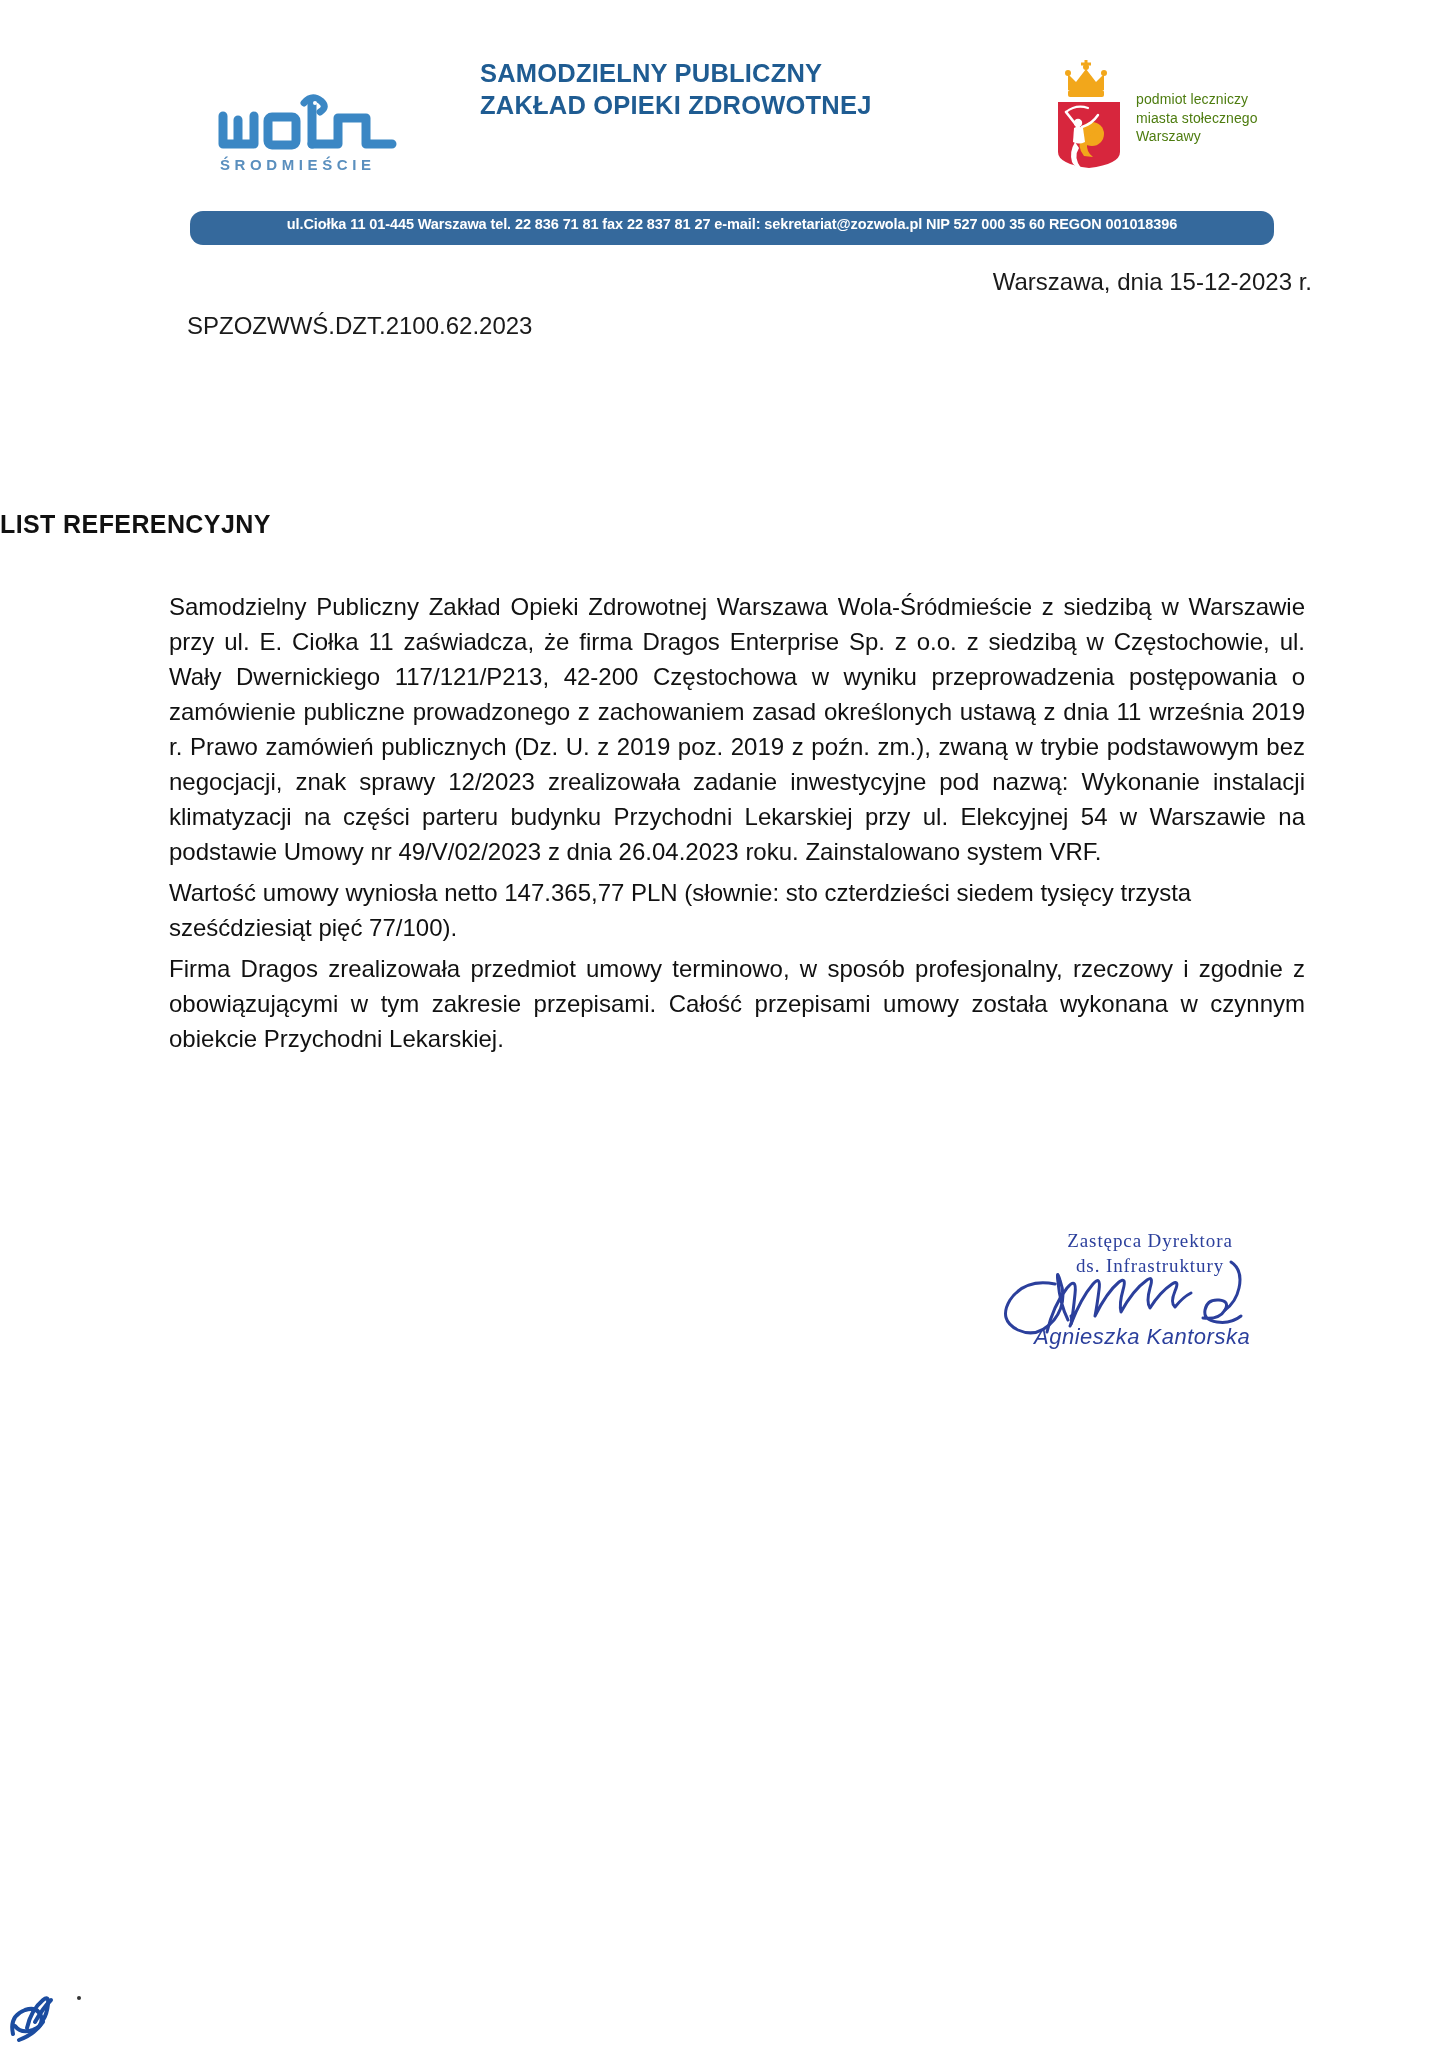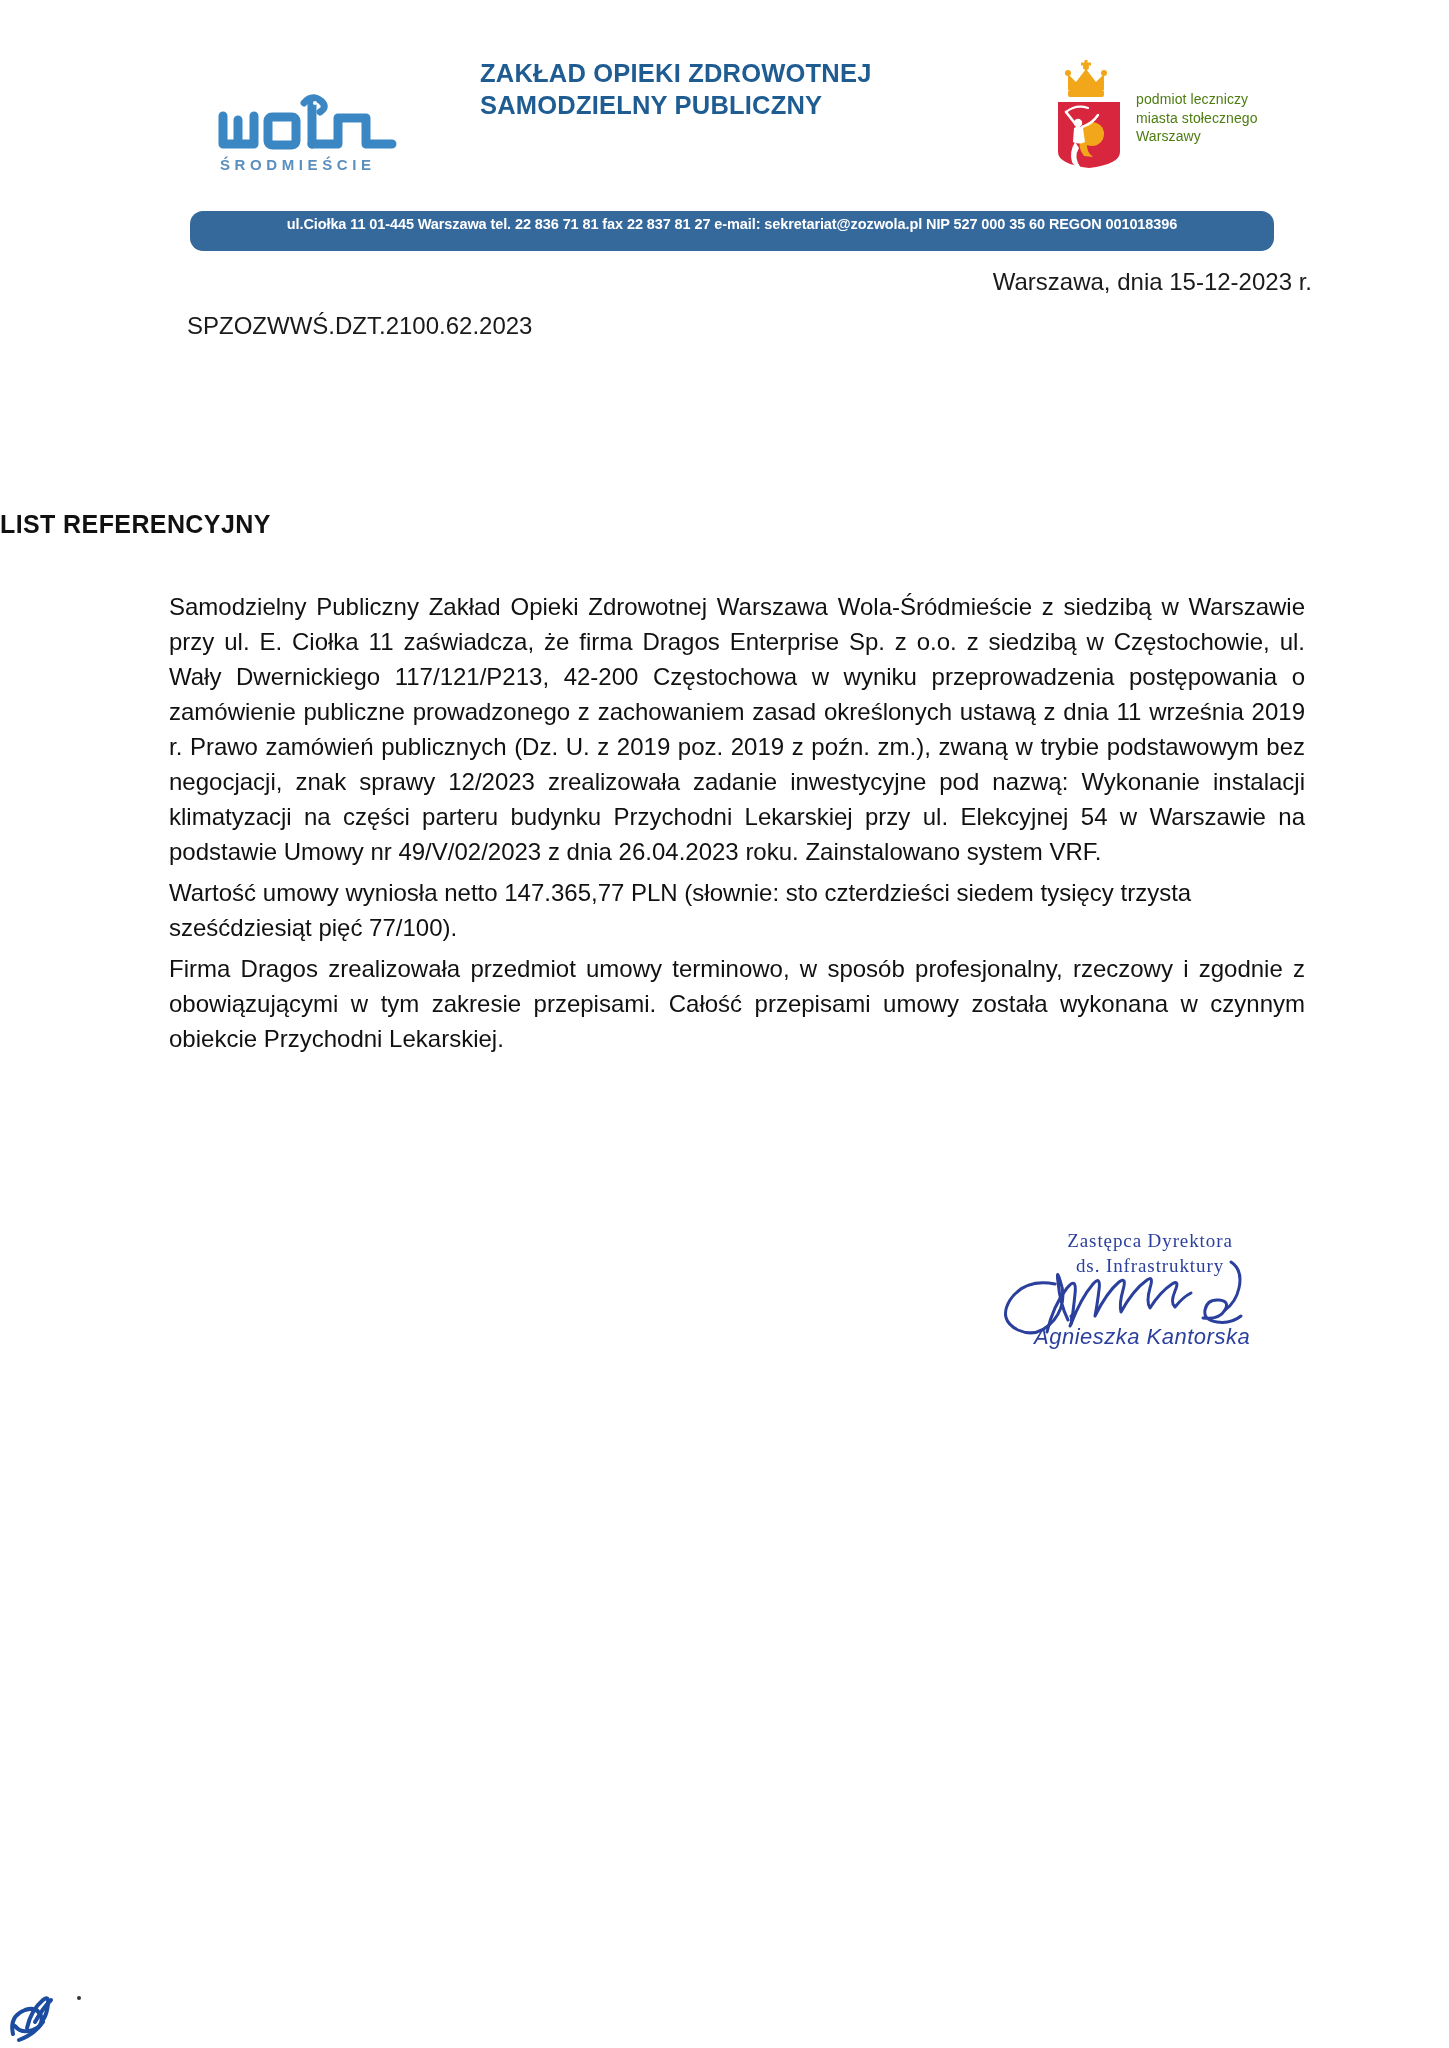--- a/index.html
+++ b/index.html
@@ -72,21 +72,21 @@
     font-weight: 500;
     letter-spacing: 0.1px;
   }
 
   
   .contact-bar {
     position: absolute;
     left: 190px;
     top: 211px;
     width: 1084px;
-    height: 40px;
+    height: 34px;
     background: linear-gradient(180deg, #4a7fb0 0%, #2e6architecture 0%, #376d9f 42%, #2b5e91 100%);
     background-color: #35699c;
     border-radius: 13px;
     color: #ffffff;
     font-size: 14.5px;
     font-weight: bold;
     line-height: 26px;
     text-align: center;
     letter-spacing: -0.1px;
     white-space: nowrap;
@@ -231,22 +231,22 @@
 
         <g fill="none" stroke="#3B87C4" stroke-width="7" stroke-linecap="round">
           <path d="M88 13 q8 -9 17 -2 q7 6 -1 11"></path>
         </g>
         <circle cx="99" cy="13" r="2" fill="#ffffff"></circle>
         <text x="4" y="80" font-family="Liberation Sans, sans-serif" font-size="15" letter-spacing="4.6" fill="#5A8FBE" font-weight="600">ŚRODMIEŚCIE</text>
       </svg>
     </div>
 
     <div class="org-title">
+      <div>SAMODZIELNY PUBLICZNY</div>
       <div>ZAKŁAD OPIEKI ZDROWOTNEJ</div>
-      <div>SAMODZIELNY PUBLICZNY</div>
     </div>
 
     <div class="crest-block">
       <div class="crest-shield">
         <svg viewBox="0 0 62 108" width="62" height="108" aria-hidden="true">
 
           <g fill="#F2A71B">
             <rect x="10" y="30" width="36" height="7" rx="2"></rect>
             <path d="M10 30 L10 14 L18 22 L28 9 L38 22 L46 14 L46 30 Z"></path>
             <circle cx="10" cy="13" r="3"></circle>

